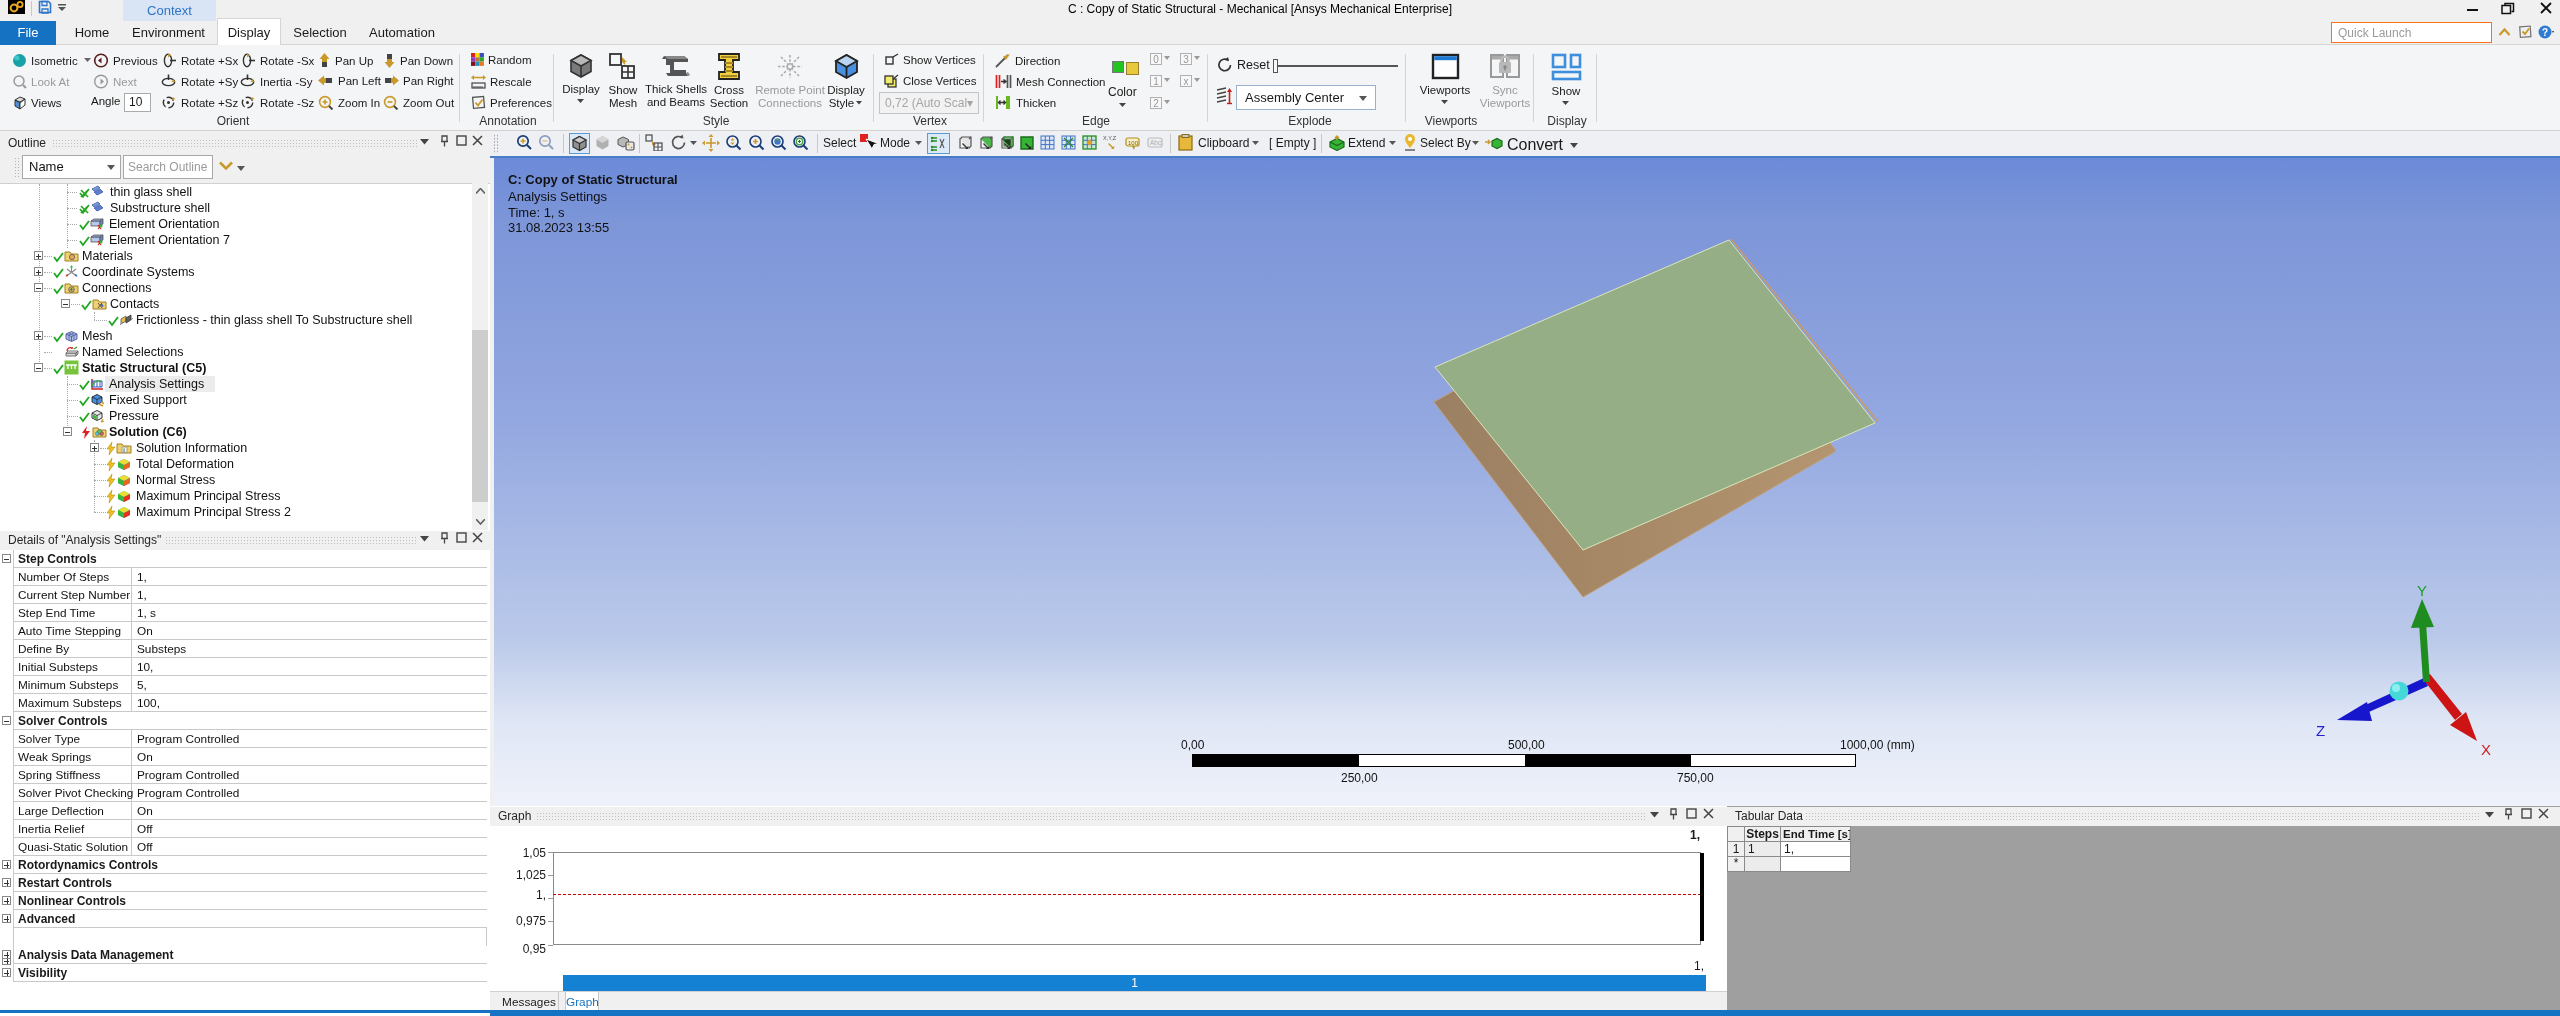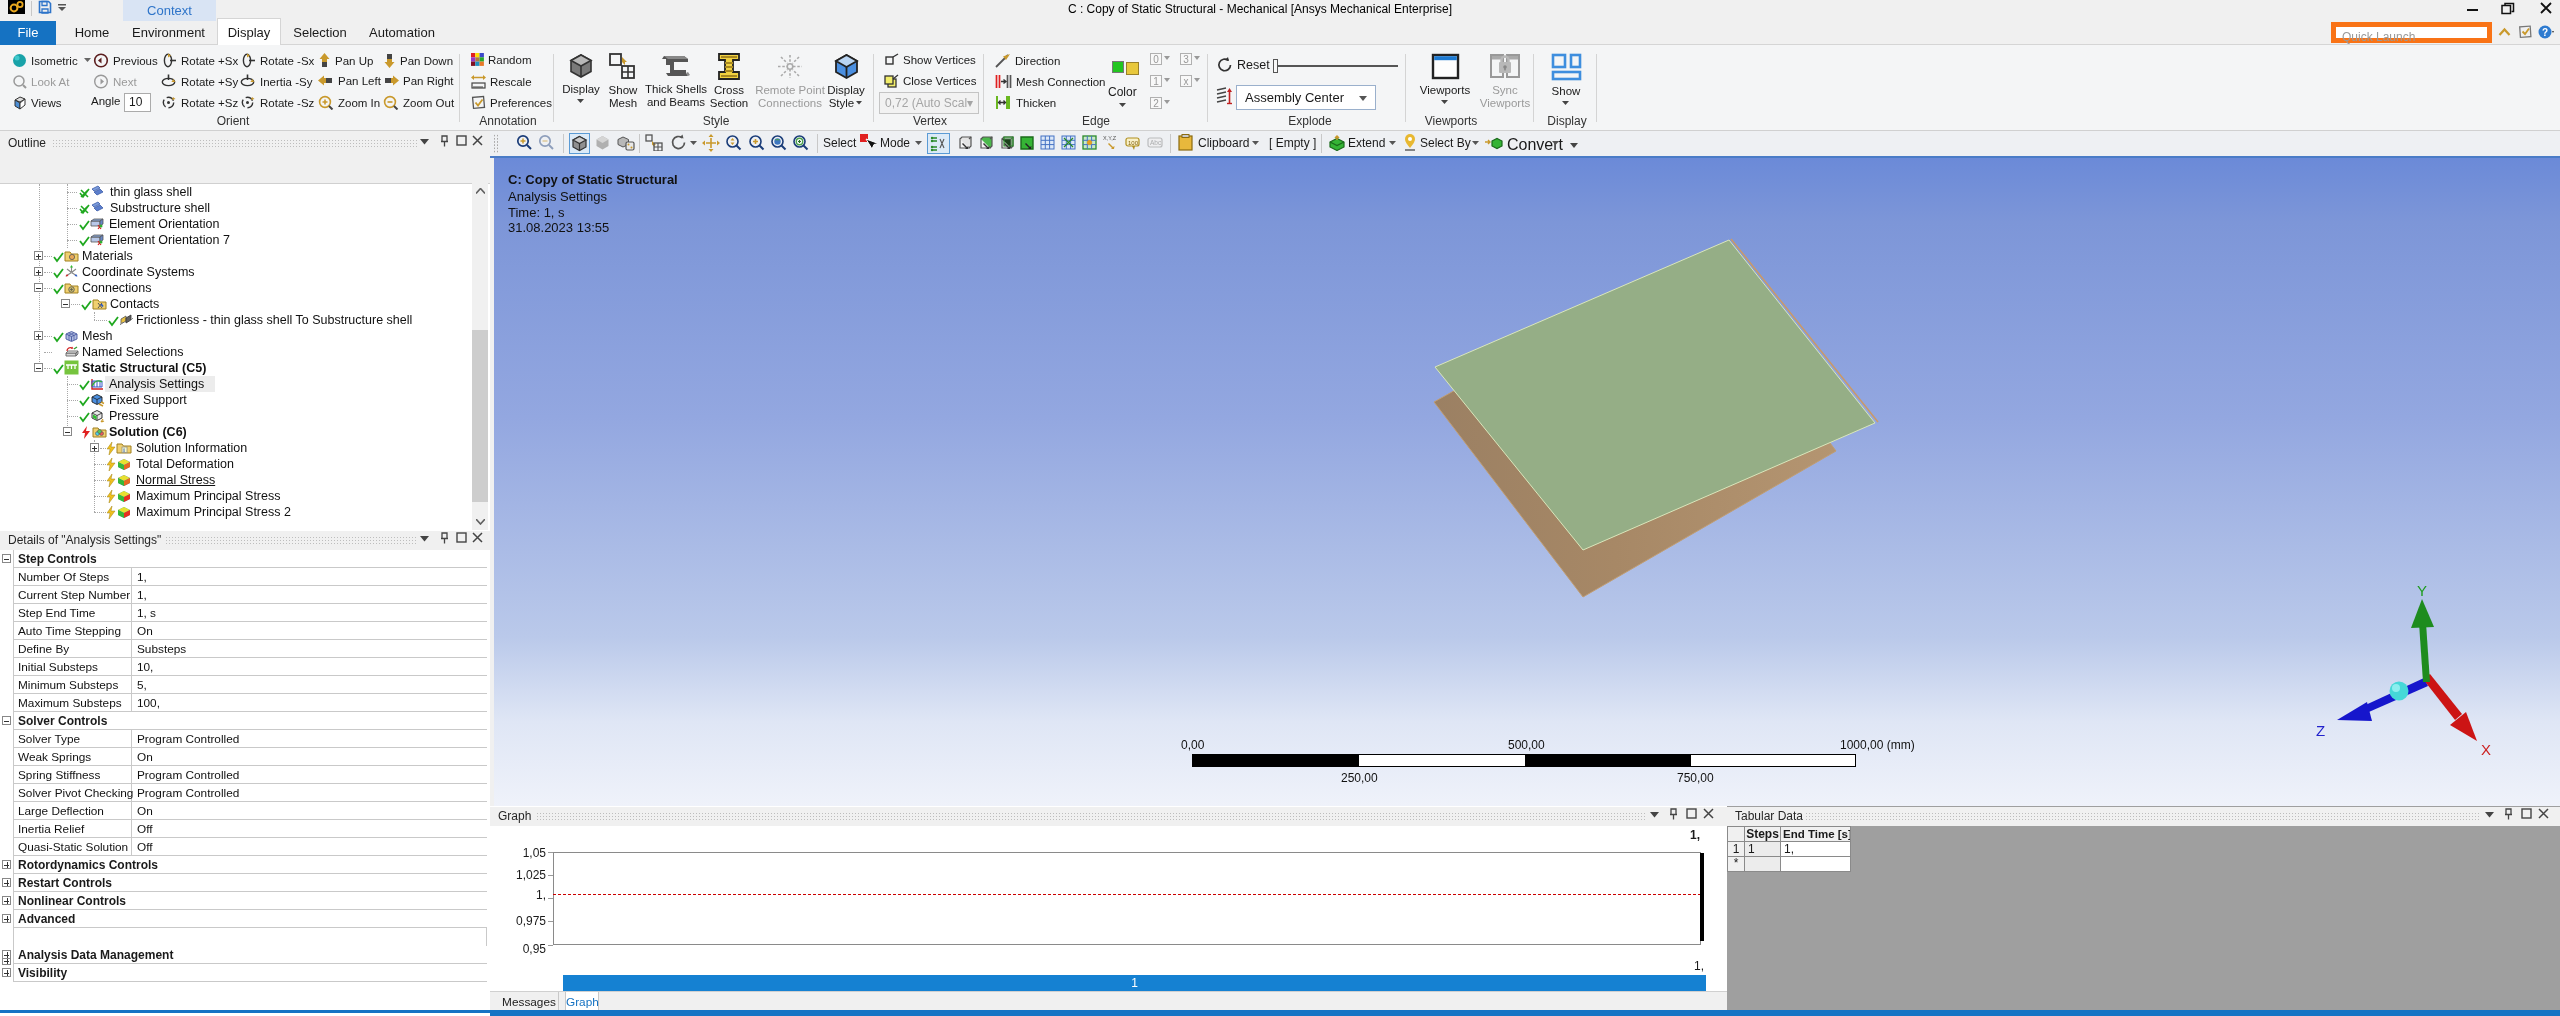--- a/index.html
+++ b/index.html
@@ -87,21 +87,21 @@
 
 <div class="abs" style="left:0;top:21px;width:2560px;height:24px;background:#f0f0f0;border-bottom:1px solid #d5d5d5;">
   <div class="abs" style="left:0;top:0;width:56px;height:35px;background:#1572c2;color:#fff;text-align:center;line-height:24px;font-size:13px;">File</div>
   <div class="abs" style="left:62px;top:0;width:60px;text-align:center;line-height:24px;font-size:13px;color:#1a1a1a;">Home</div>
   <div class="abs" style="left:132px;top:0;width:72px;text-align:center;line-height:24px;font-size:13px;color:#1a1a1a;">Environment</div>
   <div class="abs" style="left:290px;top:0;width:60px;text-align:center;line-height:24px;font-size:13px;color:#1a1a1a;">Selection</div>
   <div class="abs" style="left:368px;top:0;width:68px;text-align:center;line-height:24px;font-size:13px;color:#1a1a1a;">Automation</div>
   <div class="abs" style="left:434px;top:0;width:0px;"></div>
   <div class="abs" style="left:217px;top:-3px;width:64px;height:28px;background:#fff;border:1px solid #d5d5d5;border-bottom:none;text-align:center;line-height:27px;font-size:13px;color:#1a1a1a;">Display</div>
 
-  <div class="abs" style="left:2331px;top:1px;width:161px;height:21px;background:#fff;border:5px solid #f97316;color:#9a9a9a;font-size:12px;line-height:20px;padding-left:6px;">Quick Launch</div>
+  <div class="abs" style="left:2331px;top:1px;width:161px;height:21px;background:#fff;border:1px solid #f97316;color:#9a9a9a;font-size:12px;line-height:20px;padding-left:6px;">Quick Launch</div>
   <div class="abs" style="left:2498px;top:6px;">
       <svg width="13" height="10" viewBox="0 0 13 10">
         <path d="M1.5 8l5-5.5L11.5 8" fill="none" stroke="#c9992c" stroke-width="2.2"></path>
       </svg>
     </div>
   <div class="abs" style="left:2518px;top:3px;">
       <svg width="15" height="15" viewBox="0 0 15 15">
         <rect x="2" y="2.5" width="10.5" height="10.5" fill="none" stroke="#777" stroke-width="1.3" transform="rotate(-4 7 7)"></rect>
         <path d="M4.5 7.5l2.5 2.5 4-5.5" fill="none" stroke="#c9992c" stroke-width="1.8"></path>
       </svg>
@@ -790,20 +790,37 @@
         </svg>
       </div>
     <div class="hico" style="left:456px;">
         <svg width="11" height="11" viewBox="0 0 11 11">
           <rect x="1" y="1" width="9" height="9" fill="none" stroke="#444" stroke-width="1.4"></rect>
         </svg>
       </div>
     <div class="hico" style="left:472px;">
         <svg width="11" height="11" viewBox="0 0 11 11">
           <path d="M1 1l9 9M10 1l-9 9" stroke="#444" stroke-width="1.5"></path>
+        </svg>
+      </div>
+  </div>
+  <div class="abs" style="left:0;top:20px;width:490px;height:30px;background:#f0f0f0;">
+    <div class="abs" style="left:14px;top:4px;width:6px;height:22px;background-image:radial-gradient(#b0b0b0 0.9px, transparent 1px);background-size:3px 3px;"></div>
+    <div class="abs" style="left:22px;top:2px;width:99px;height:24px;background:#fff;border:1px solid #a8a8a8;font-size:13px;line-height:22px;padding-left:6px;color:#111;">Name<svg style="position:absolute;right:4px;top:9px;" width="9" height="6" viewBox="0 0 9 6">
+          <path d="M0 0h8l-4 5z" fill="#555"></path>
+        </svg></div>
+    <div class="abs" style="left:123px;top:2px;width:90px;height:24px;background:#fff;border:1px solid #a8a8a8;font-size:12px;line-height:22px;padding-left:4px;color:#9a9a9a;">Search Outline</div>
+    <div class="abs" style="left:218px;top:8px;">
+        <svg width="16" height="11" viewBox="0 0 16 11">
+          <path d="M2 1.5l6 6 6-6" fill="none" stroke="#c9992c" stroke-width="2.6"></path>
+        </svg>
+      </div>
+    <div class="abs" style="left:237px;top:13px;">
+        <svg width="9" height="6" viewBox="0 0 9 6">
+          <path d="M0 0h8l-4 5z" fill="#555"></path>
         </svg>
       </div>
   </div>
   <div id="tree" class="abs" style="left:0;top:50px;width:490px;height:347px;background:#fff;border-top:1px solid #d0d0d0;overflow:hidden;font-size:12.5px;">
 
     <div class="abs" style="left:39px;top:0;height:184px;border-left:1px dotted #a8a8a8;"></div>
     <div class="abs" style="left:67px;top:0;height:64px;border-left:1px dotted #a8a8a8;"></div>
     <div class="abs" style="left:67px;top:192px;height:56px;border-left:1px dotted #a8a8a8;"></div>
     <div class="abs" style="left:94px;top:256px;height:72px;border-left:1px dotted #a8a8a8;"></div>
     <div class="abs" style="left:94px;top:128px;height:8px;border-left:1px dotted #a8a8a8;"></div>
@@ -1043,21 +1060,21 @@
     <div class="trow" style="top:288px;">
         <svg class="chk" style="left:107px;top:2px;" width="9" height="13" viewBox="0 0 9 13">
           <path d="M5 0L0 7h3l-1 6 6-8H4z" fill="#f0c020" stroke="#a08010" stroke-width=".5"></path>
         </svg>
         <svg class="tico" style="left:116px;" width="16" height="14" viewBox="0 0 16 14">
           <path d="M2 5l6-3 6 3v5l-6 3-6-3z" fill="#3878d8"></path>
           <path d="M2 5l6-3 6 3-6 3z" fill="#e8e030"></path>
           <path d="M8 8v5l6-3V5z" fill="#e86820"></path>
           <path d="M8 8v5l-6-3V5z" fill="#38b838"></path>
         </svg>
-        <span class="txt" style="left:136px;text-decoration:underline;">Normal Stress</span>
+        <span class="txt" style="left:136px;">Normal Stress</span>
       </div>
     <div class="trow" style="top:304px;">
         <svg class="chk" style="left:107px;top:2px;" width="9" height="13" viewBox="0 0 9 13">
           <path d="M5 0L0 7h3l-1 6 6-8H4z" fill="#f0c020" stroke="#a08010" stroke-width=".5"></path>
         </svg>
         <svg class="tico" style="left:116px;" width="16" height="14" viewBox="0 0 16 14">
           <path d="M2 5l6-3 6 3v5l-6 3-6-3z" fill="#38b8b8"></path>
           <path d="M2 5l6-3 6 3-6 3z" fill="#e8e030"></path>
           <path d="M8 8v5l6-3V5z" fill="#e83020"></path>
           <path d="M8 8v5l-6-3V5z" fill="#38b838"></path>

